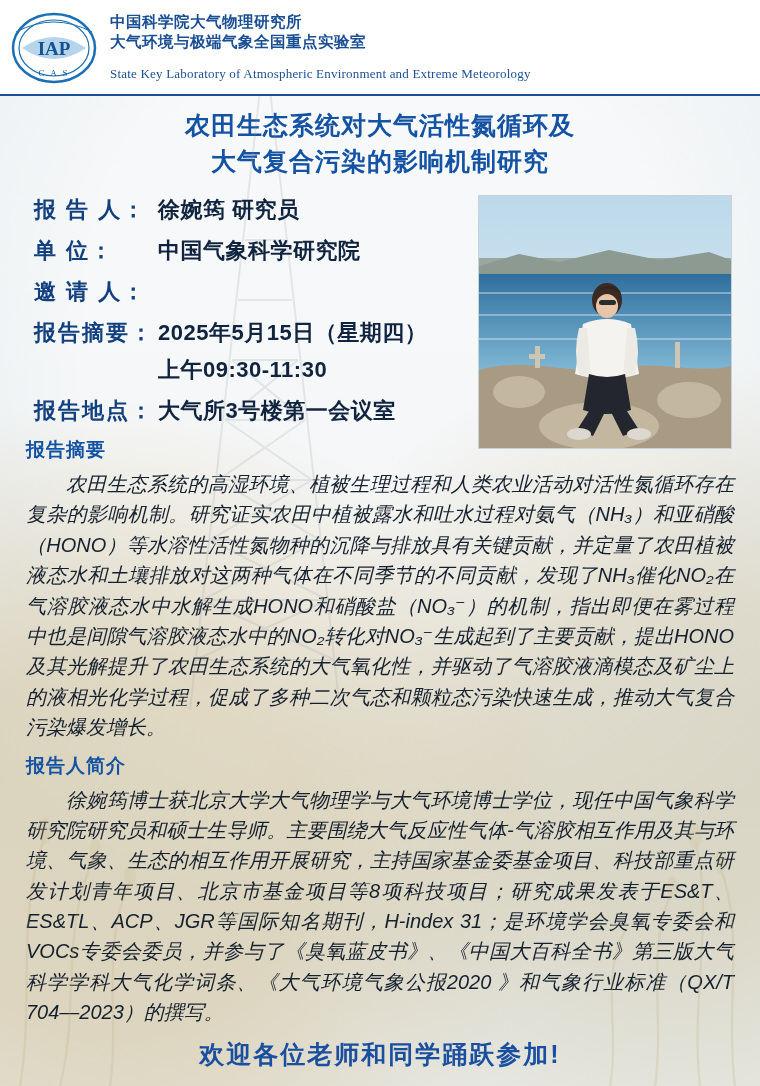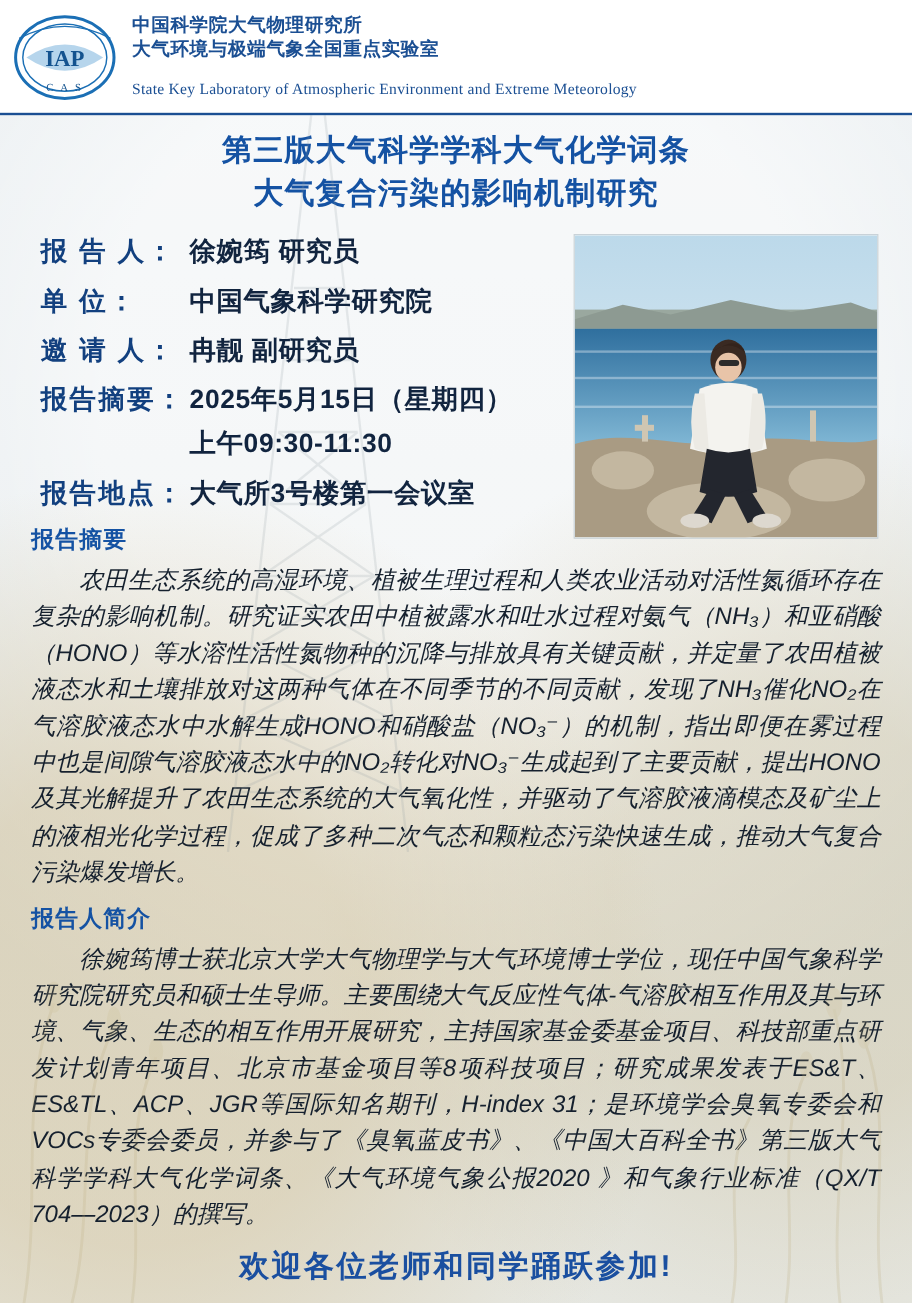--- a/index.html
+++ b/index.html
@@ -139,21 +139,21 @@
       </svg>
     </div>
     <div class="org">
       <div class="l1">中国科学院大气物理研究所</div>
       <div class="l2">大气环境与极端气象全国重点实验室</div>
       <div class="l3">State Key Laboratory of Atmospheric Environment and Extreme Meteorology</div>
     </div>
   </div>
 
   <div class="title-sub">
-    <div>第三版大气科学学科大气化学词条</div>
+    <div>农田生态系统对大气活性氮循环及</div>
     <div>大气复合污染的影响机制研究</div>
   </div>
 
   <div class="info">
 
     <div class="photo">
       <svg width="252" height="252" viewBox="0 0 252 252">
         <defs>
           <linearGradient id="sky" x1="0" y1="0" x2="0" y2="1">
             <stop offset="0%" stop-color="#bcd9ea"></stop>
@@ -205,21 +205,20 @@
     <div class="info-row">
       <span class="info-label">报 告 人：</span>
       <span class="info-value">徐婉筠 研究员</span>
     </div>
     <div class="info-row">
       <span class="info-label">单    位：</span>
       <span class="info-value">中国气象科学研究院</span>
     </div>
     <div class="info-row">
       <span class="info-label">邀 请 人：</span>
-      <span class="info-value">冉靓  副研究员</span>
     </div>
     <div class="info-row">
       <span class="info-label">报告摘要：</span>
       <span class="info-value">2025年5月15日（星期四）</span>
     </div>
     <div class="info-row sub">
       <span class="info-label"></span>
       <span class="info-value">上午09:30-11:30</span>
     </div>
     <div class="info-row">

